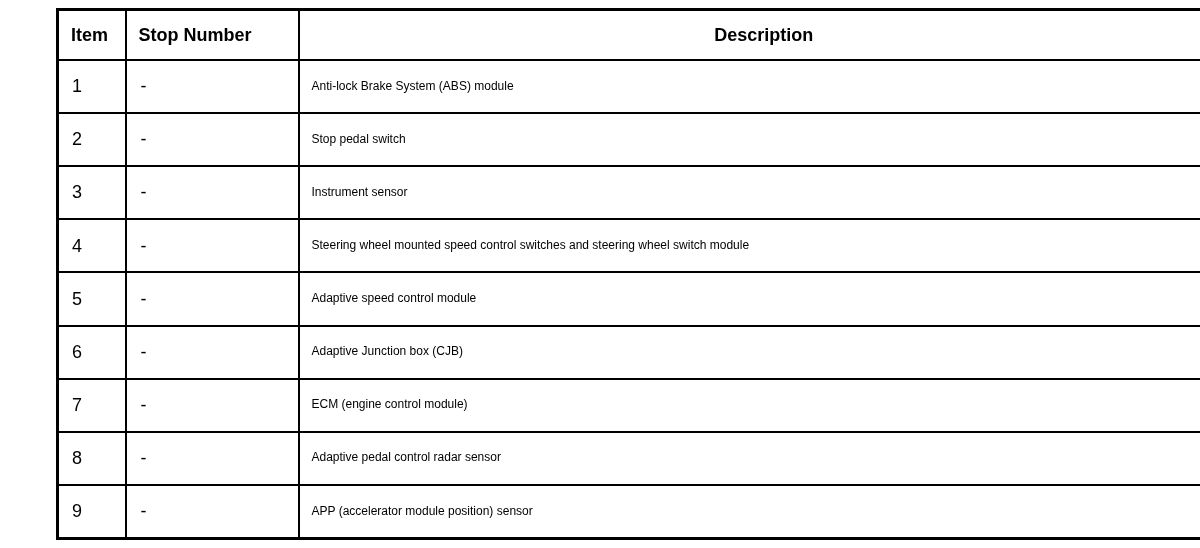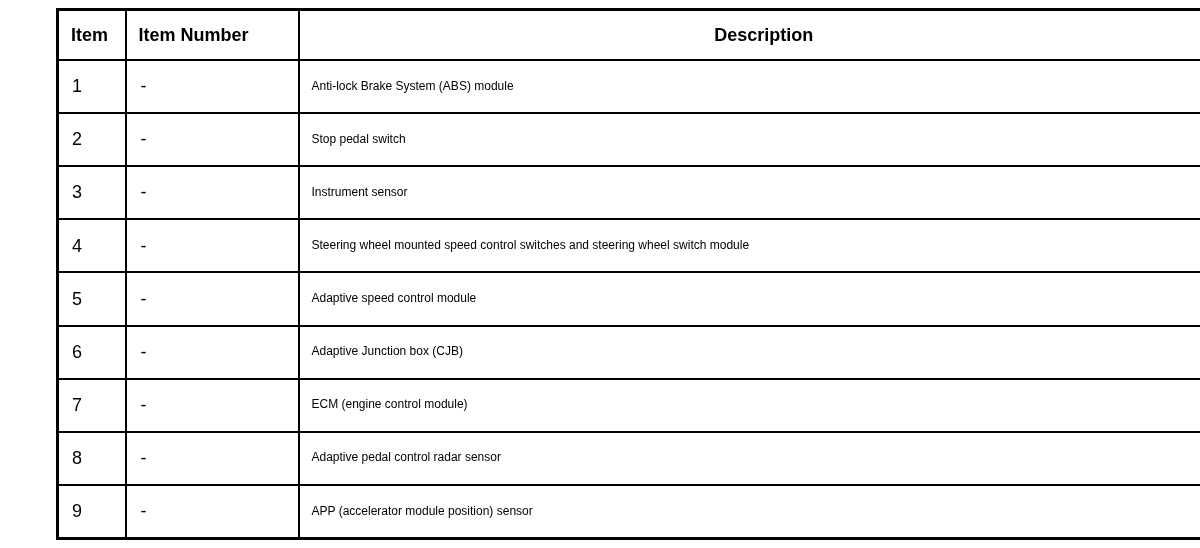--- a/index.html
+++ b/index.html
@@ -83,21 +83,21 @@
 <div id="table-wrap">
   <table class="parts-table">
     <colgroup>
       <col class="col-item">
       <col class="col-part">
       <col class="col-desc">
     </colgroup>
     <thead>
       <tr>
         <th class="th-item">Item</th>
-        <th class="th-part">Item Number</th>
+        <th class="th-part">Stop Number</th>
         <th class="th-desc">Description</th>
       </tr>
     </thead>
     <tbody>
       <tr>
         <td class="cell-item">1</td>
         <td class="cell-part">-</td>
         <td class="cell-desc">Anti-lock Brake System (ABS) module</td>
       </tr>
       <tr>

